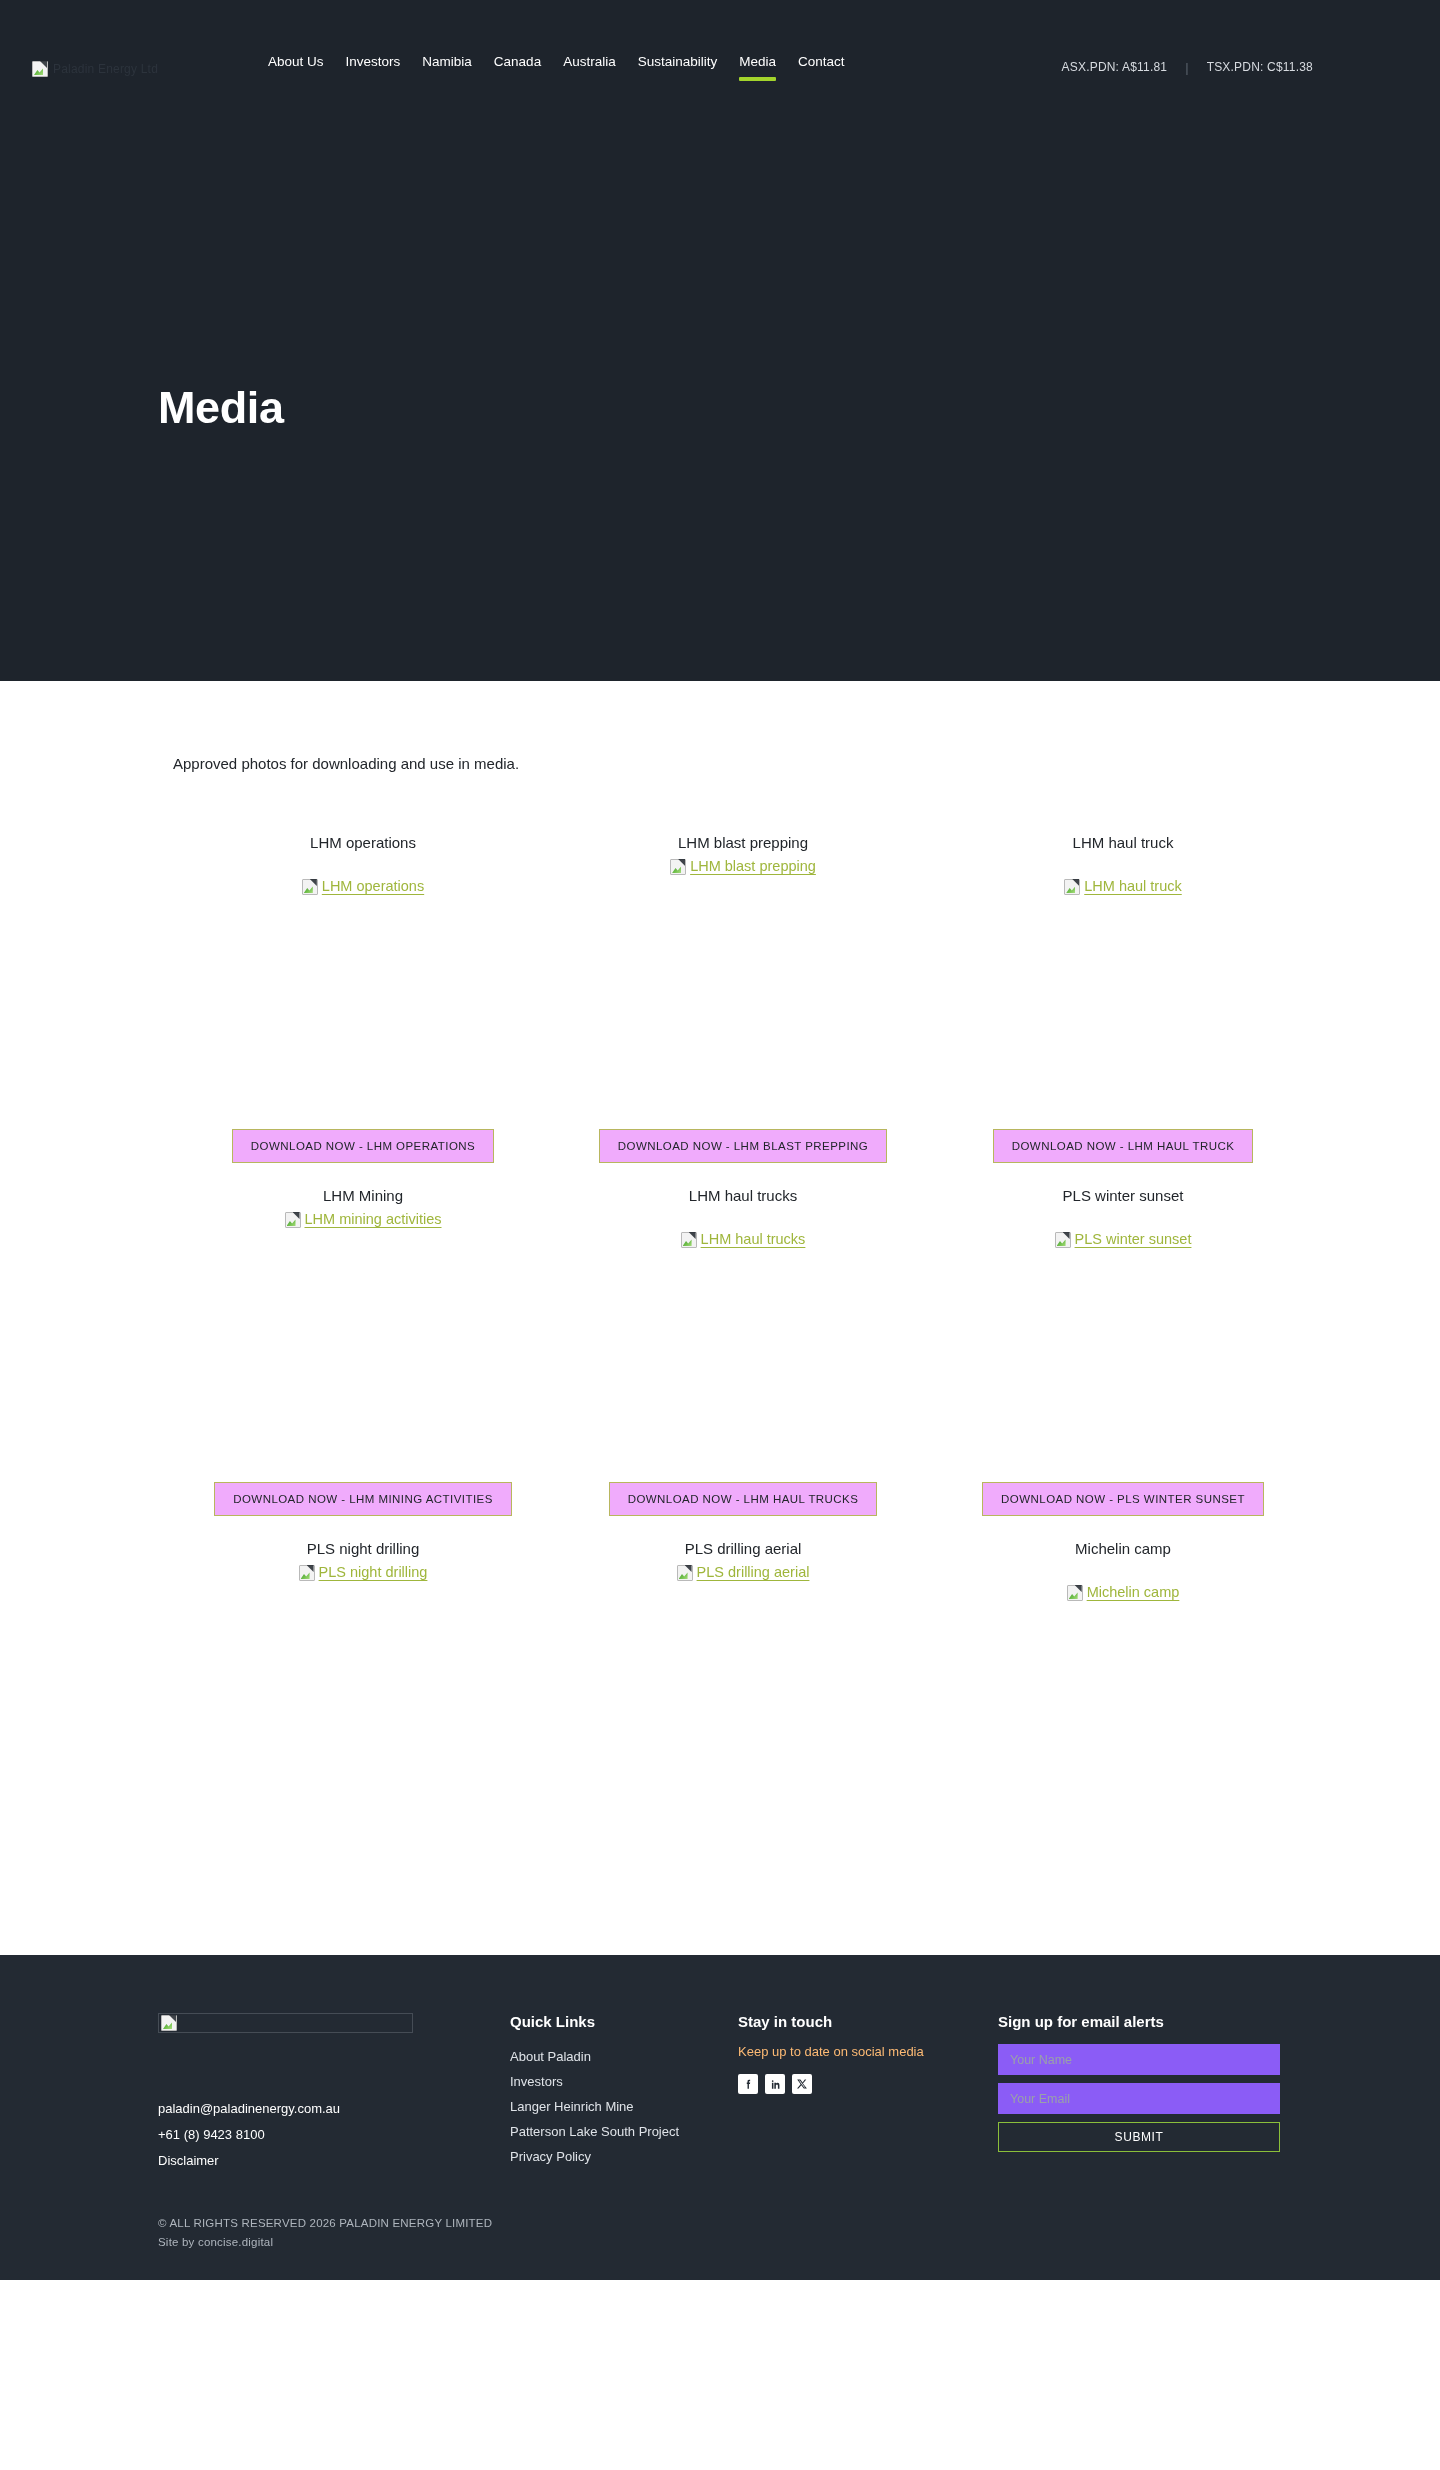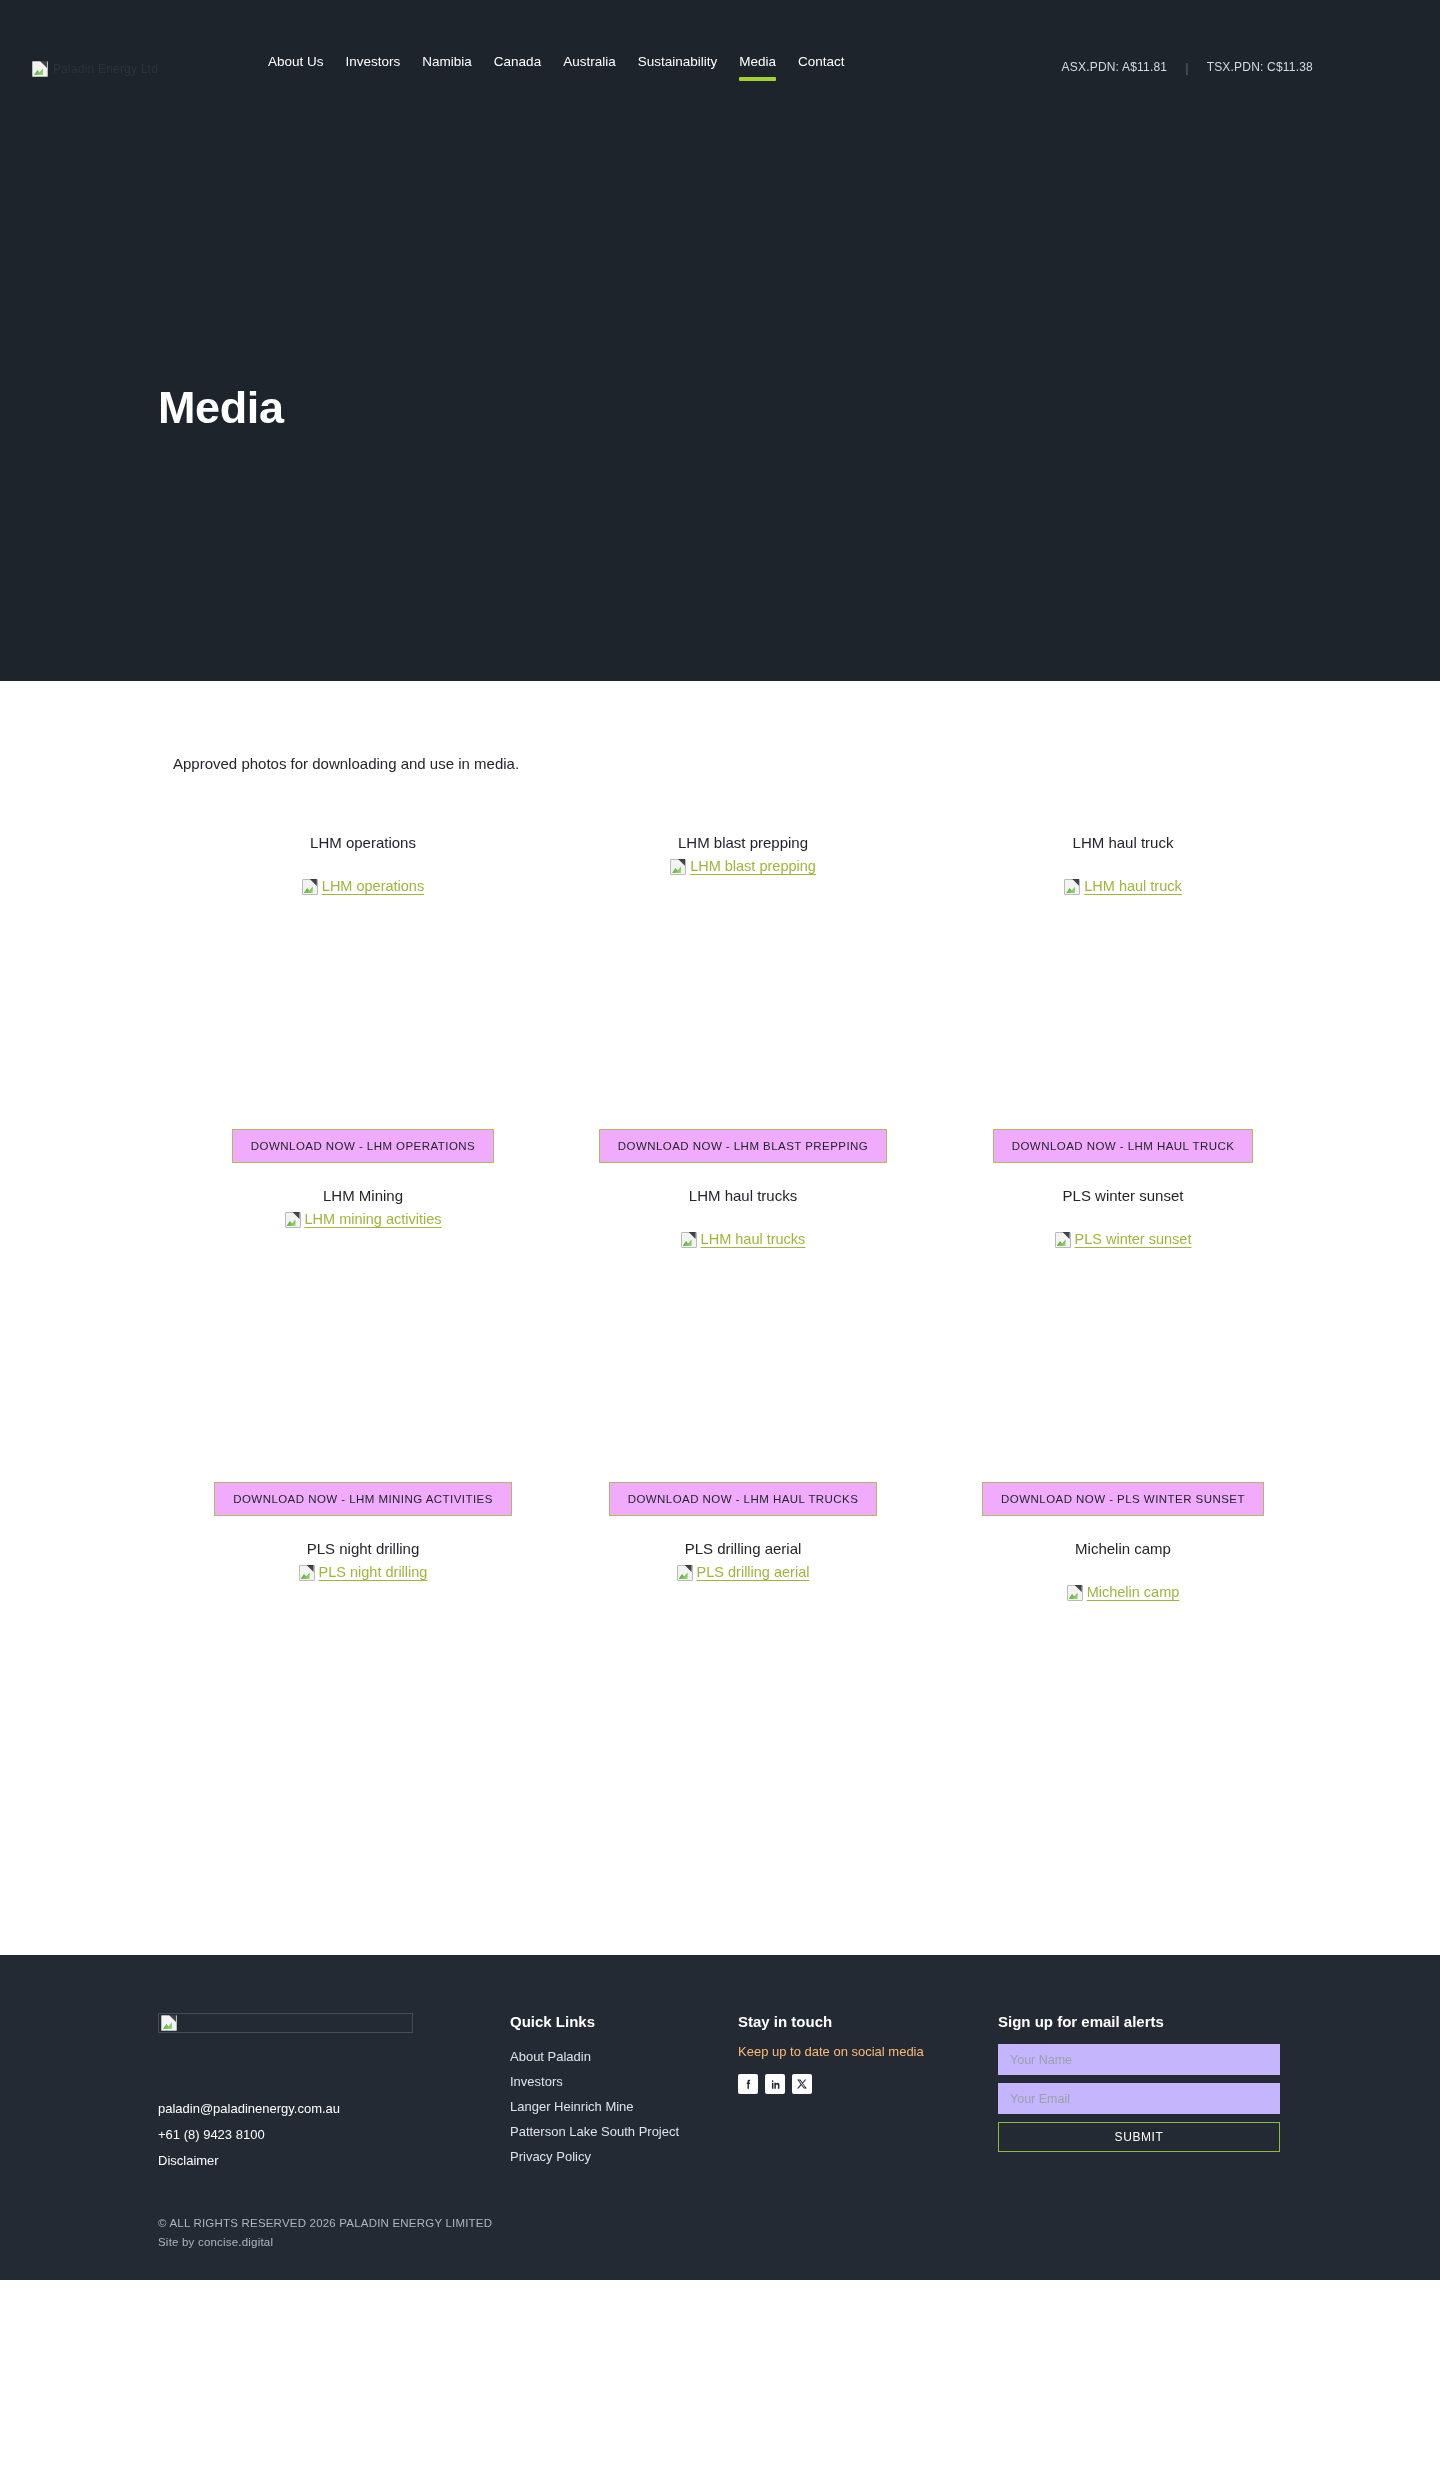--- a/index.html
+++ b/index.html
@@ -266,21 +266,21 @@
     font-size: 13px;
     font-weight: bold;
     cursor: pointer;
     line-height: 1;
   }
   .social-icon svg { display: block; }
 
   .signup-field {
     width: 282px;
     height: 31px;
-    background: #c4b5fd;
+    background: #8b5cf6;
     border: none;
     outline: none;
     padding: 0 12px;
     font-size: 12.5px;
     color: #2b3138;
     font-family: "Liberation Sans", sans-serif;
     display: block;
     margin-bottom: 8px;
   }
   .signup-field::placeholder { color: #9aa1a9; }

